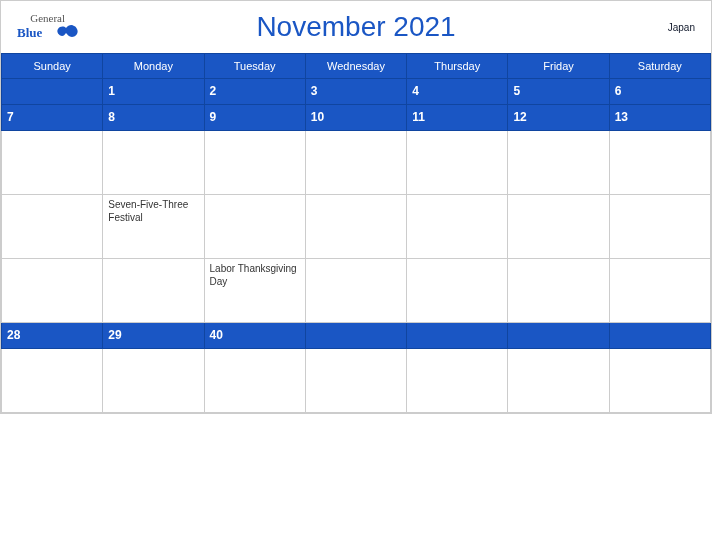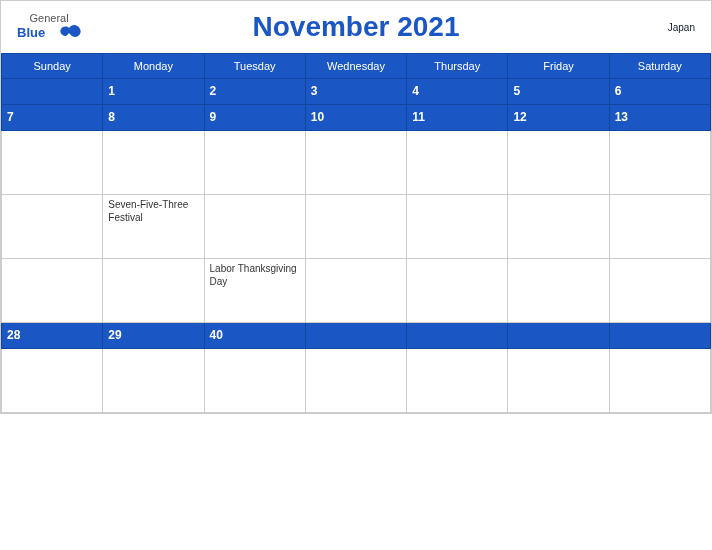--- a/index.html
+++ b/index.html
@@ -25,36 +25,37 @@
     }
     .logo-area {
       position: absolute;
       left: 16px;
       top: 50%;
       transform: translateY(-50%);
       display: flex;
       flex-direction: column;
       align-items: center;
       font-size: 11px;
+      font-family: Liberation Serif, serif;
     }
     .logo-general {
       color: #555;
       font-size: 11px;
       line-height: 1.1;
     }
     .logo-blue {
       color: #1a56c4;
       font-weight: bold;
       font-size: 13px;
       line-height: 1.1;
     }
     .calendar-title {
       font-size: 28px;
       color: #1a56c4;
-      font-weight: bold;
+      font-weight: normal;
       text-align: center;
     }
     .country-label {
       position: absolute;
       right: 16px;
       top: 50%;
       transform: translateY(-50%);
       font-size: 10px;
       color: #0f172a;
     }

